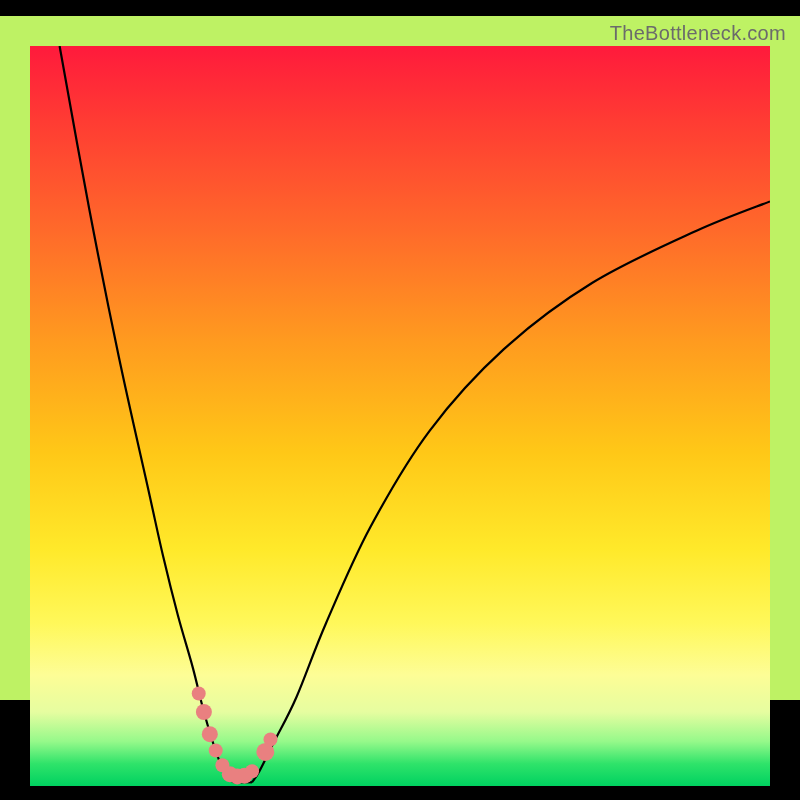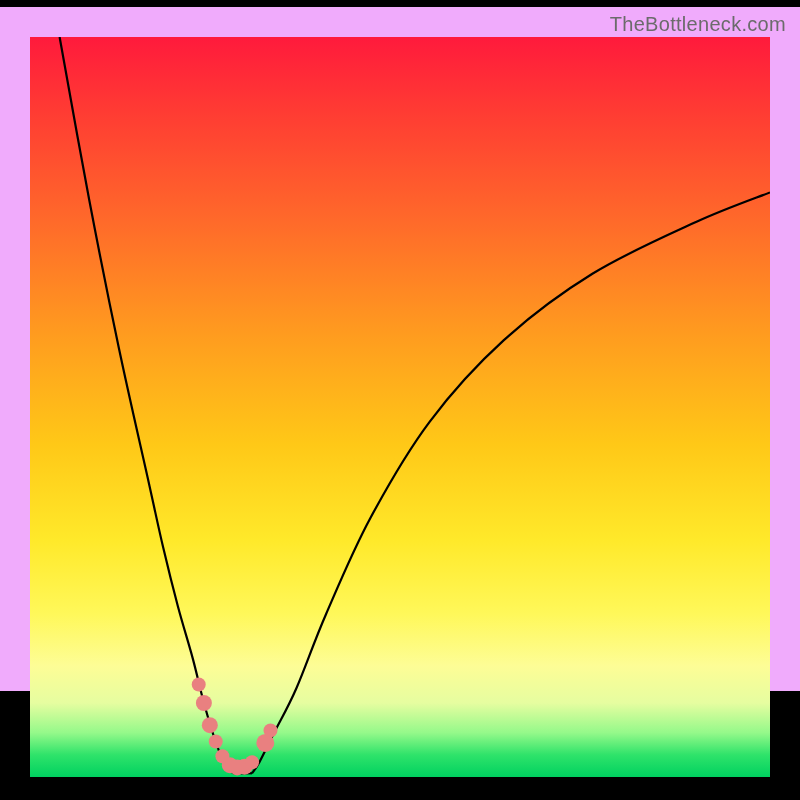--- a/index.html
+++ b/index.html
@@ -6,23 +6,23 @@
     margin: 0;
     padding: 0;
     width: 800px;
     height: 800px;
     background: #000;
     font-family: Arial, Helvetica, sans-serif;
     overflow: hidden;
   }
   .frame {
     position: absolute;
-    left: 0; top: 7px;
+    left: 0; top: 16px;
     width: 800px; height: 684px;
-    background: #f0abfc;
+    background: #bef264;
   }
   .plot {
     position: absolute;
     left: 30px;
     top: 30px;
     width: 740px;
     height: 740px;
     background: linear-gradient(to bottom,
       #ff1a3c 0%,
       #ff3b33 10%,

